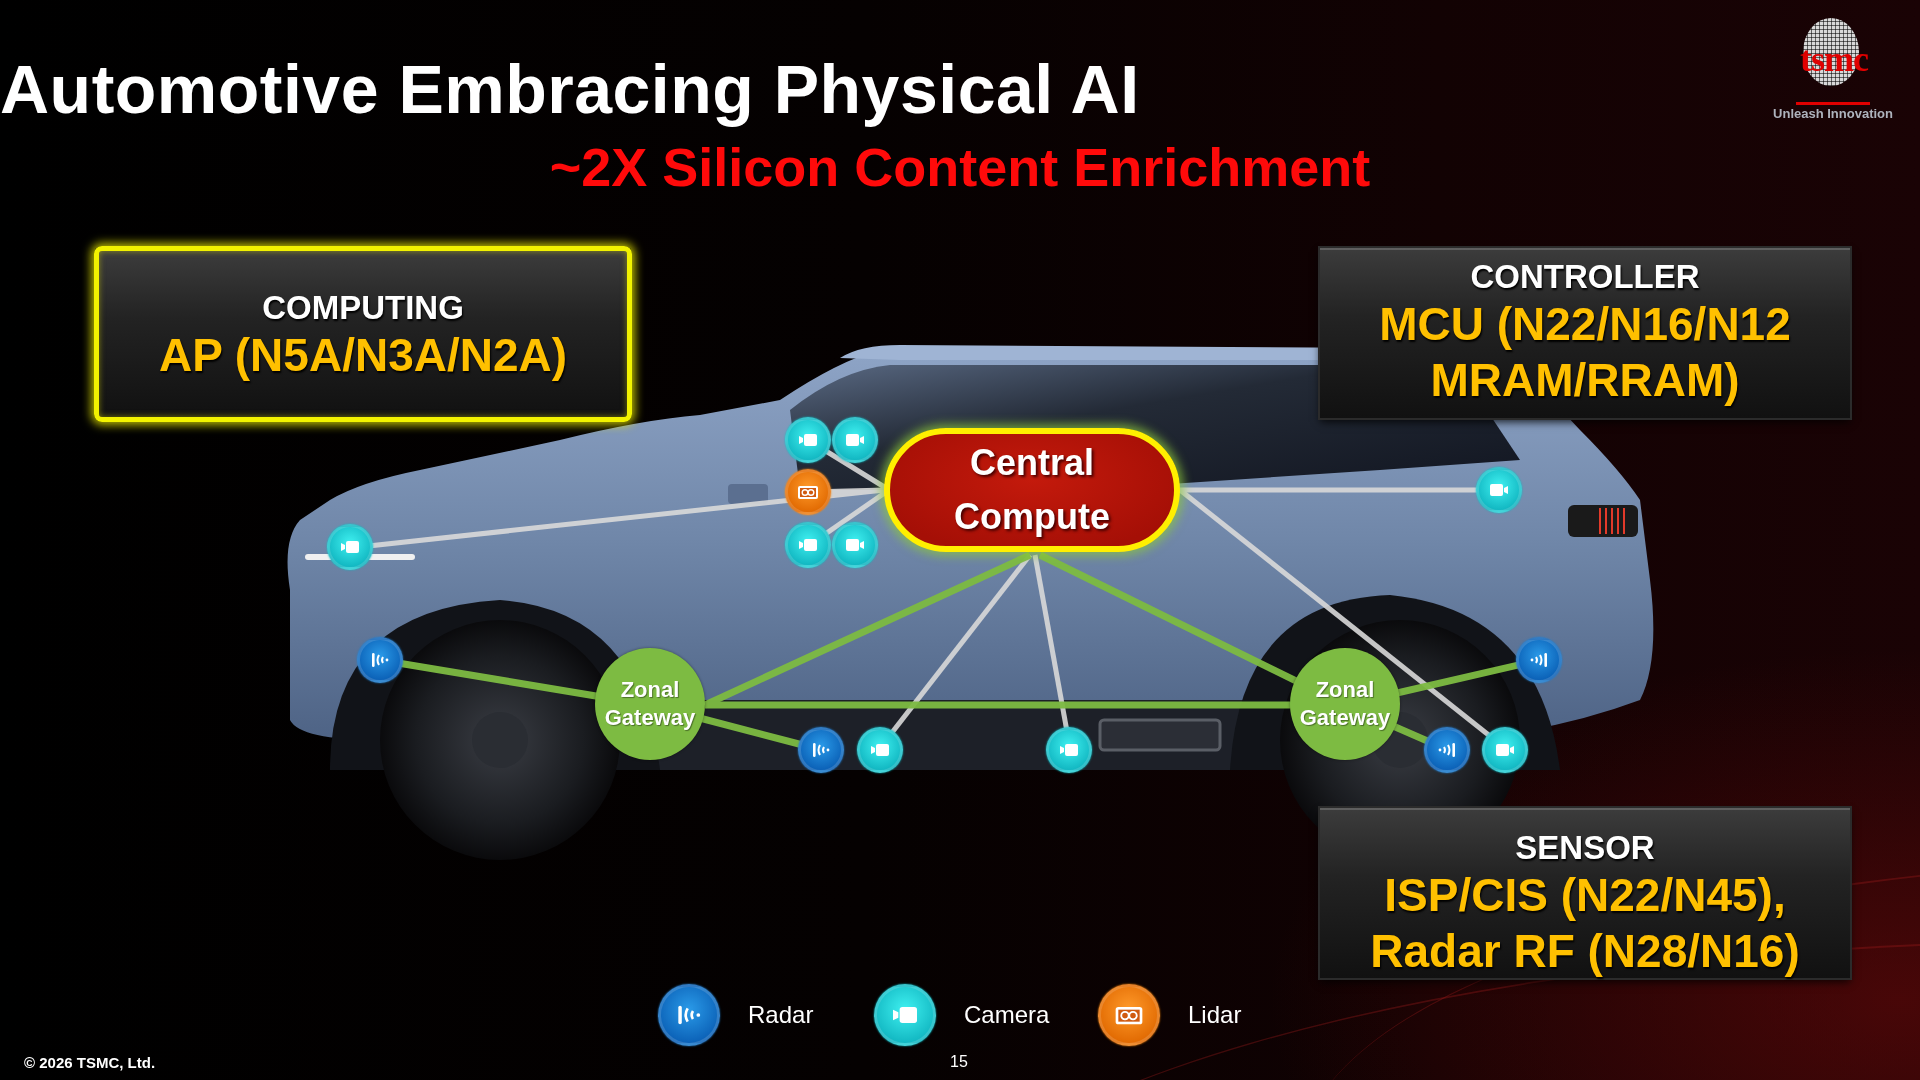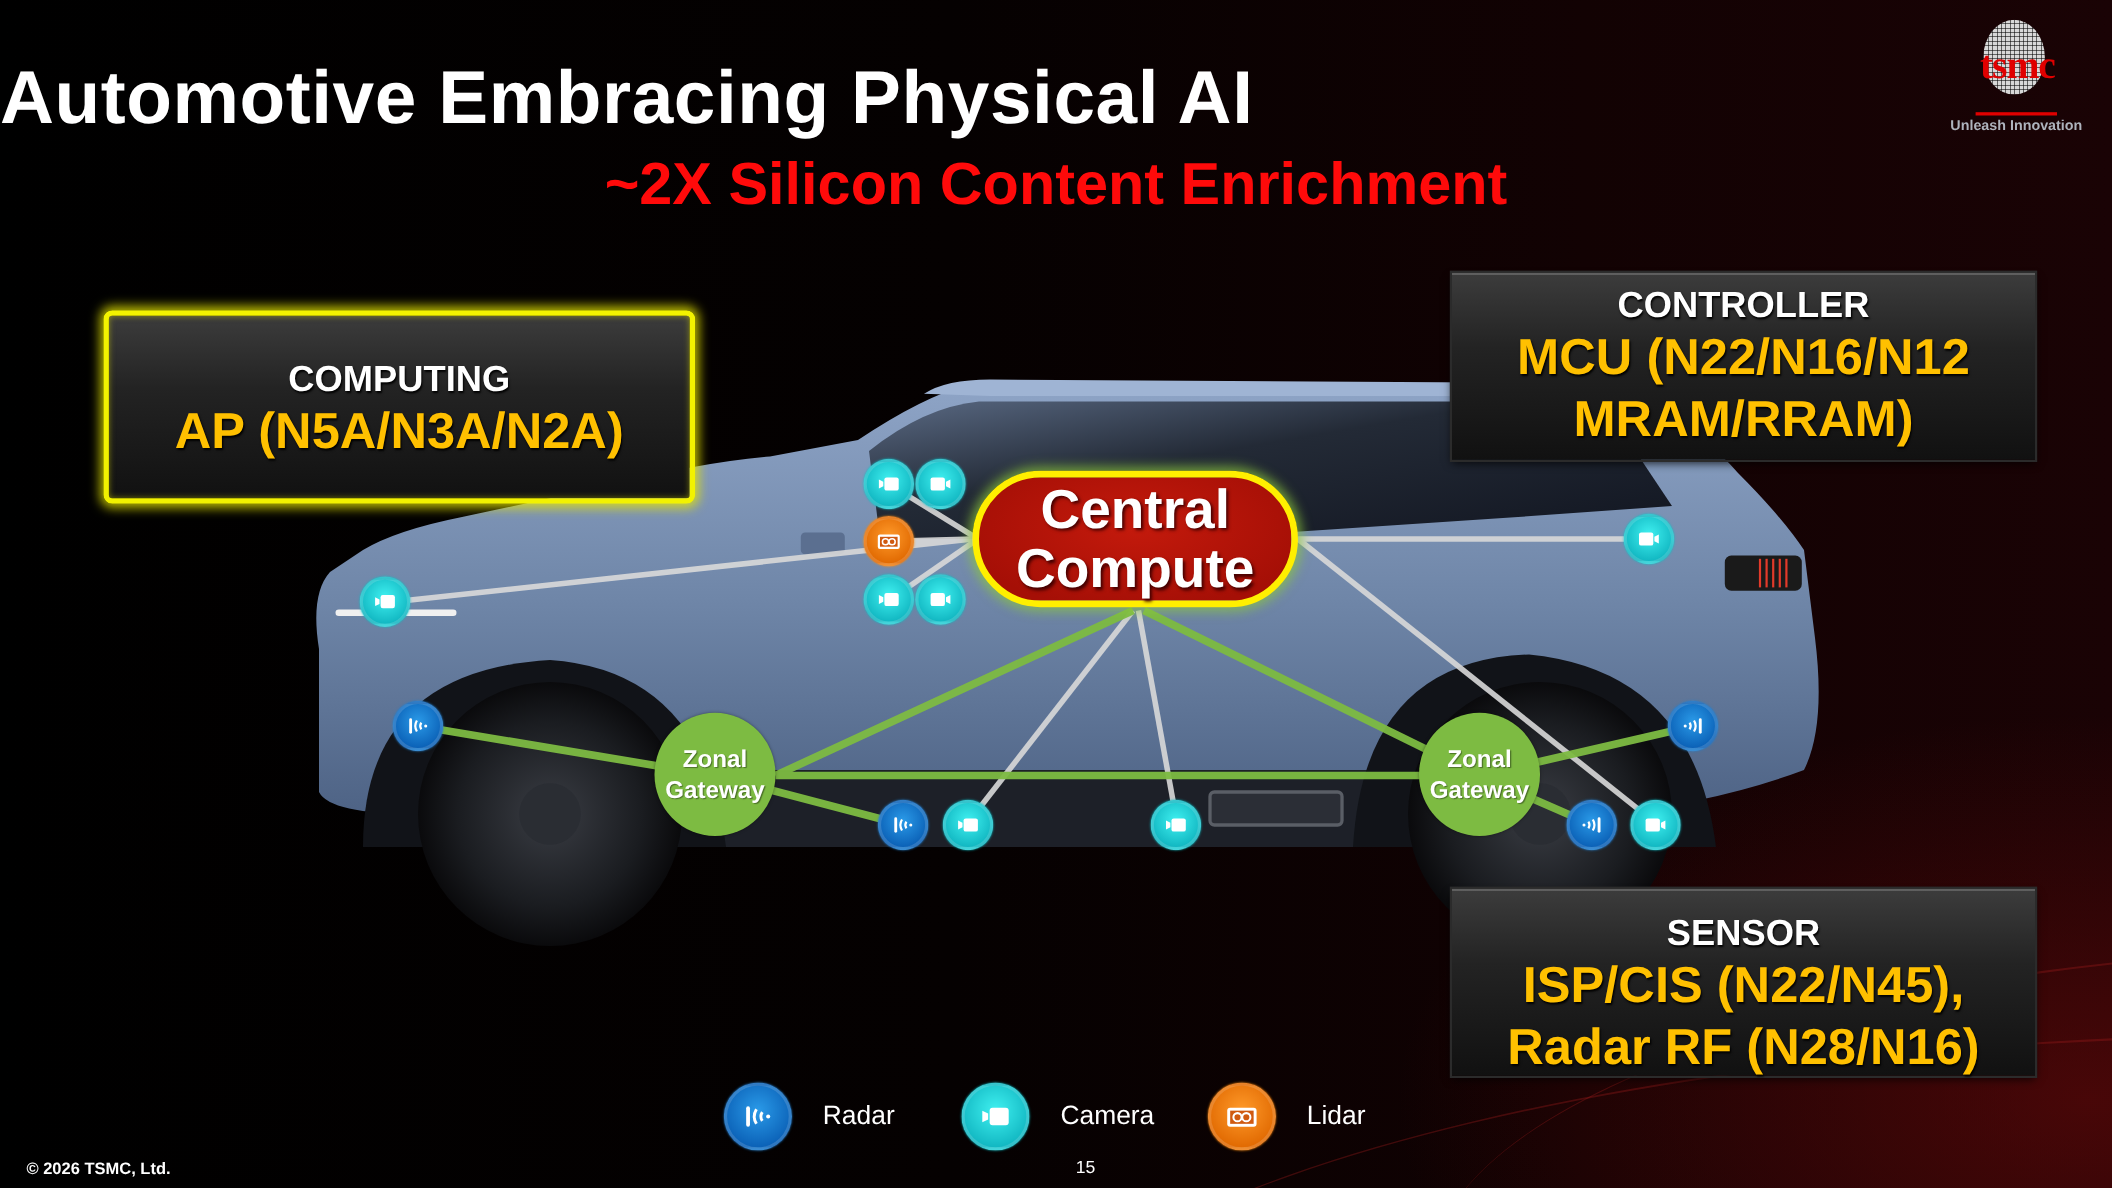--- a/index.html
+++ b/index.html
@@ -58,21 +58,21 @@
     text-shadow:1px 2px 2px #000;
   }
   .central {
     position:absolute; left:884px; top:428px; width:296px; height:124px; border-radius:62px;
     background:radial-gradient(ellipse at 50% 40%, #c41a0c, #a50f06 80%);
     border:6px solid #ffef00;
     box-shadow:0 0 10px 4px rgba(140,200,60,0.7);
     display:flex; flex-direction:column; align-items:center; justify-content:center;
   }
   .central span {
-    color:#fff; font-weight:bold; font-size:50px; line-height:54px;
+    color:#fff; font-weight:bold; font-size:36px; line-height:54px;
     text-shadow:2px 2px 3px #400;
   }
   .zonal {
     position:absolute; width:110px; height:112px; border-radius:50%;
     background:#7dbb42; display:flex; flex-direction:column; align-items:center; justify-content:center;
     box-shadow:0 0 3px rgba(0,0,0,0.4);
   }
   .zonal span { color:#fff; font-weight:bold; font-size:22px; line-height:28px; text-shadow:1px 1px 1px rgba(0,0,0,0.4); }
   .sensor {
     position:absolute; width:46px; height:46px; border-radius:50%;
@@ -81,21 +81,21 @@
   }
   .sensor.camera { background:radial-gradient(circle at 50% 40%, #3ff0f0, #10b5c0 80%); box-shadow:0 0 2px #00c4cc; }
   .sensor.radar { background:radial-gradient(circle at 50% 40%, #2a9ae8, #0a5fb5 80%); box-shadow:0 0 2px #1b80d4; }
   .sensor.lidar { background:radial-gradient(circle at 50% 40%, #ff9a2a, #e06800 80%); box-shadow:0 0 2px #ff8a00; }
   .sensor svg { width:30px; height:30px; }
   .legend { position:absolute; top:984px; display:flex; align-items:center; }
   .legend .sensor { position:relative; width:62px; height:62px; }
   .legend .sensor svg { width:40px; height:40px; }
   .legend-label { color:#fff; font-size:24px; margin-left:28px; }
   .footer-copy { position:absolute; left:24px; top:1054px; color:#fff; font-size:15px; font-weight:bold; }
-  .footer-page { position:absolute; left:978px; top:1053px; color:#fff; font-size:16px; }
+  .footer-page { position:absolute; left:950px; top:1053px; color:#fff; font-size:16px; }
 </style>
 </head>
 <body>
 
 <div class="slide">
   <div class="arc" style="left:900px; top:940px; width:2400px; height:700px;"></div>
   <div class="arc" style="left:1300px; top:860px; width:1800px; height:600px;"></div>
 
   <div class="title">Automotive Embracing Physical AI</div>
   <div class="subtitle">~2X Silicon Content Enrichment</div>
@@ -173,21 +173,21 @@
       <line x1="1030" y1="555" x2="705" y2="705"></line>
       <line x1="1040" y1="555" x2="1345" y2="705"></line>
       <line x1="705" y1="705" x2="1345" y2="705"></line>
       <line x1="380" y1="660" x2="650" y2="705"></line>
       <line x1="650" y1="705" x2="822" y2="750"></line>
       <line x1="1345" y1="705" x2="1540" y2="660"></line>
       <line x1="1345" y1="705" x2="1448" y2="750"></line>
     </g>
   </svg>
 
-  <div class="infobox highlight" style="left:94px; top:246px; width:538px; height:176px; padding-top:38px;margin-top:36px;">
+  <div class="infobox highlight" style="left:94px; top:246px; width:538px; height:176px; padding-top:38px;">
     <div class="box-head">COMPUTING</div>
     <div class="box-body">AP (N5A/N3A/N2A)</div>
   </div>
 
   <div class="infobox" style="left:1320px; top:248px; width:530px; height:170px; padding-top:10px;">
     <div class="box-head">CONTROLLER</div>
     <div class="box-body">MCU (N22/N16/N12</div>
     <div class="box-body">MRAM/RRAM)</div>
   </div>
 

